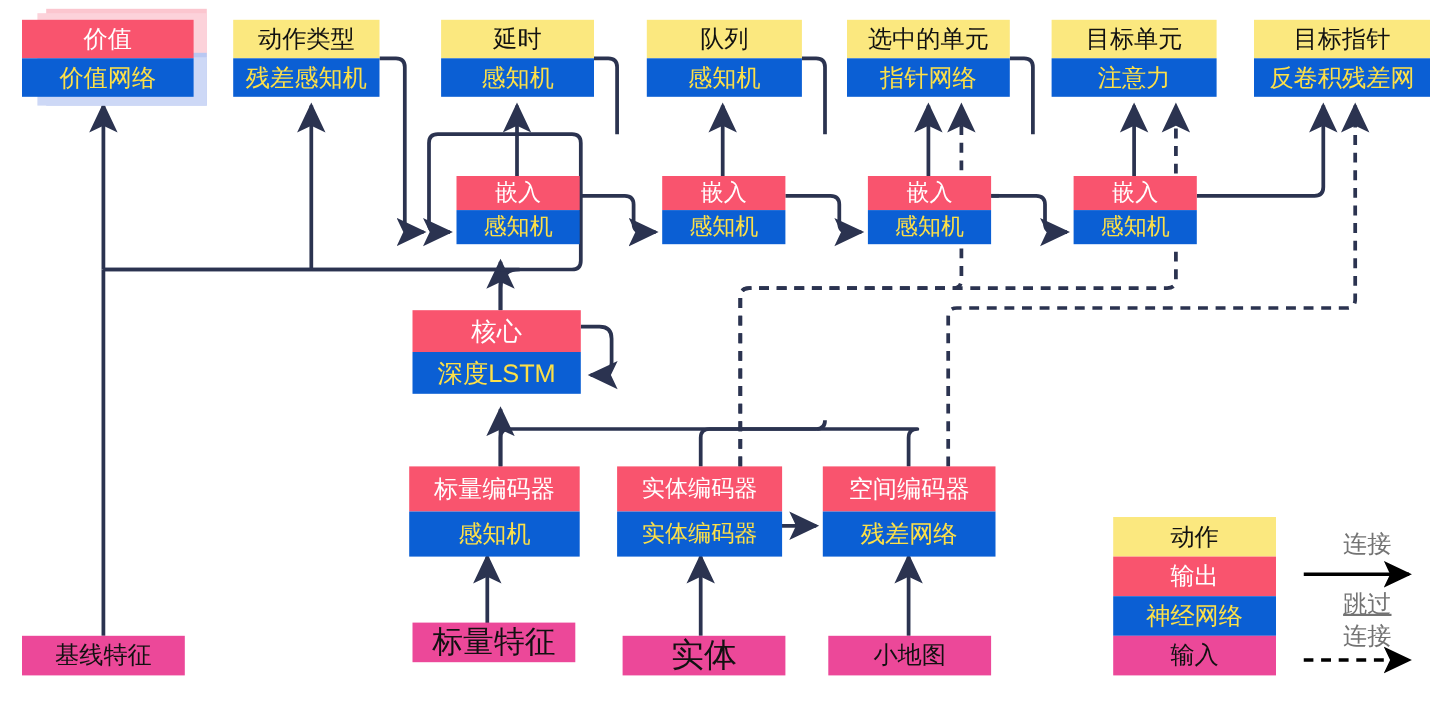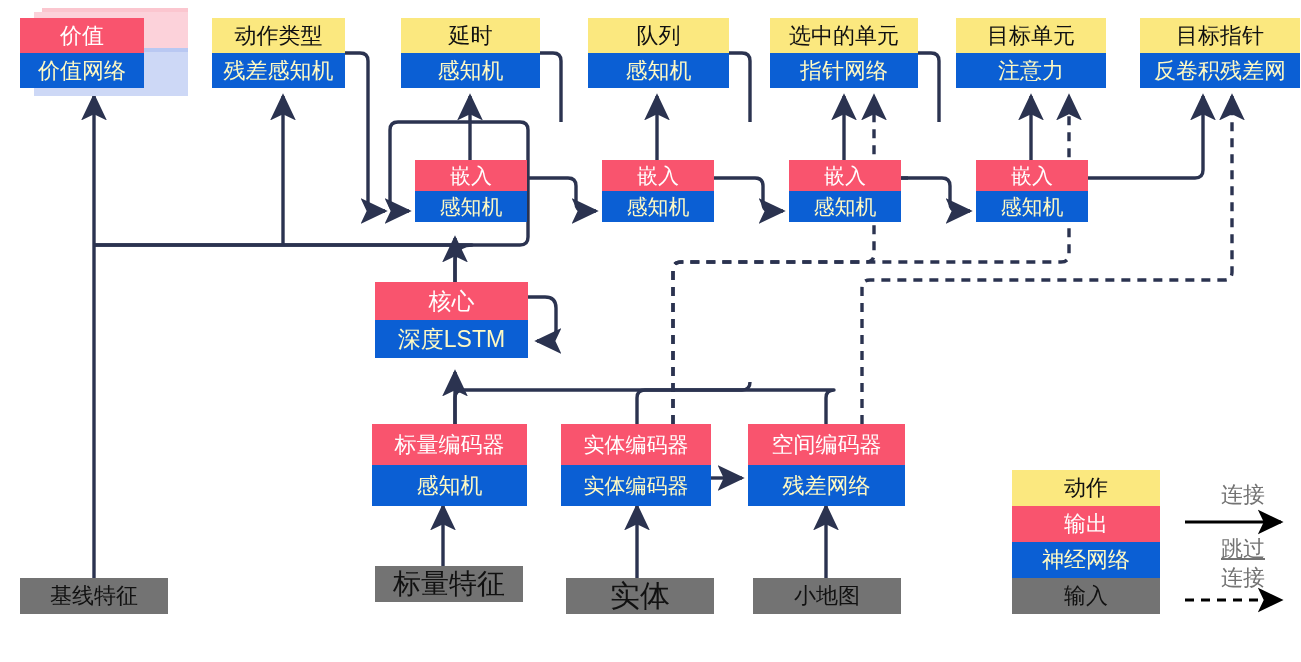--- a/index.html
+++ b/index.html
@@ -5,22 +5,22 @@
   html,body{margin:0;padding:0;background:#ffffff;}
   body{font-family:"Liberation Sans","DejaVu Sans",sans-serif;}
   #stage{position:relative;width:1301px;height:662px;background:#fff;overflow:hidden;}
   #wires{position:absolute;left:0;top:0;width:1301px;height:662px;pointer-events:none;}
 
   .node{position:absolute;box-sizing:border-box;z-index:3;}
   .band{display:flex;align-items:center;justify-content:center;box-sizing:border-box;
         text-align:center;white-space:nowrap;line-height:1;}
   .band.action{background:#fbe87f;color:#111111;}
   .band.output{background:#f9546e;color:#ffffff;}
-  .band.net{background:#0b5fd4;color:#fef9c3;}
-  .band.input{background:#737373;color:#111111;}
+  .band.net{background:#0b5fd4;color:#fde047;}
+  .band.input{background:#ec4899;color:#111111;}
 
   .node.two .band{height:50%;}
   .node.one .band{height:100%;}
 
   
   .stack{position:absolute;z-index:2;}
   .stack .s1,.stack .s2{position:absolute;box-sizing:border-box;}
 
   .legend{position:absolute;z-index:3;}
   .legend .band{height:25%;}
@@ -102,21 +102,21 @@
       <path d="M862,424 L862,288 Q862,280 870,280 L1224,280 Q1232,280 1232,272 L1232,96" marker-end="url(#ahd)"></path>
     </g>
   </svg>
 
   <div class="stack" style="left:20px;top:8px;width:168px;height:88px;">
     <div class="s1" style="left:22px;top:0px;width:146px;height:40px;background:#fbc6cf;"></div>
     <div class="s1" style="left:14px;top:4px;width:154px;height:40px;background:#fcd2da;"></div>
     <div class="s2" style="left:22px;top:40px;width:146px;height:48px;background:#b9c8f2;"></div>
     <div class="s2" style="left:14px;top:44px;width:154px;height:44px;background:#cdd8f6;"></div>
   </div>
-  <div class="node two" style="left:20px;top:18px;width:124px;height:70px;font-size:22px;">
+  <div class="node two" style="left:20px;top:18px;width:156px;height:70px;font-size:22px;">
     <div class="band output">价值</div>
     <div class="band net">价值网络</div>
   </div>
 
   <div class="node two" style="left:212px;top:18px;width:133px;height:70px;font-size:22px;">
     <div class="band action">动作类型</div>
     <div class="band net">残差感知机</div>
   </div>
 
   <div class="node two" style="left:401px;top:18px;width:139px;height:70px;font-size:22px;">

